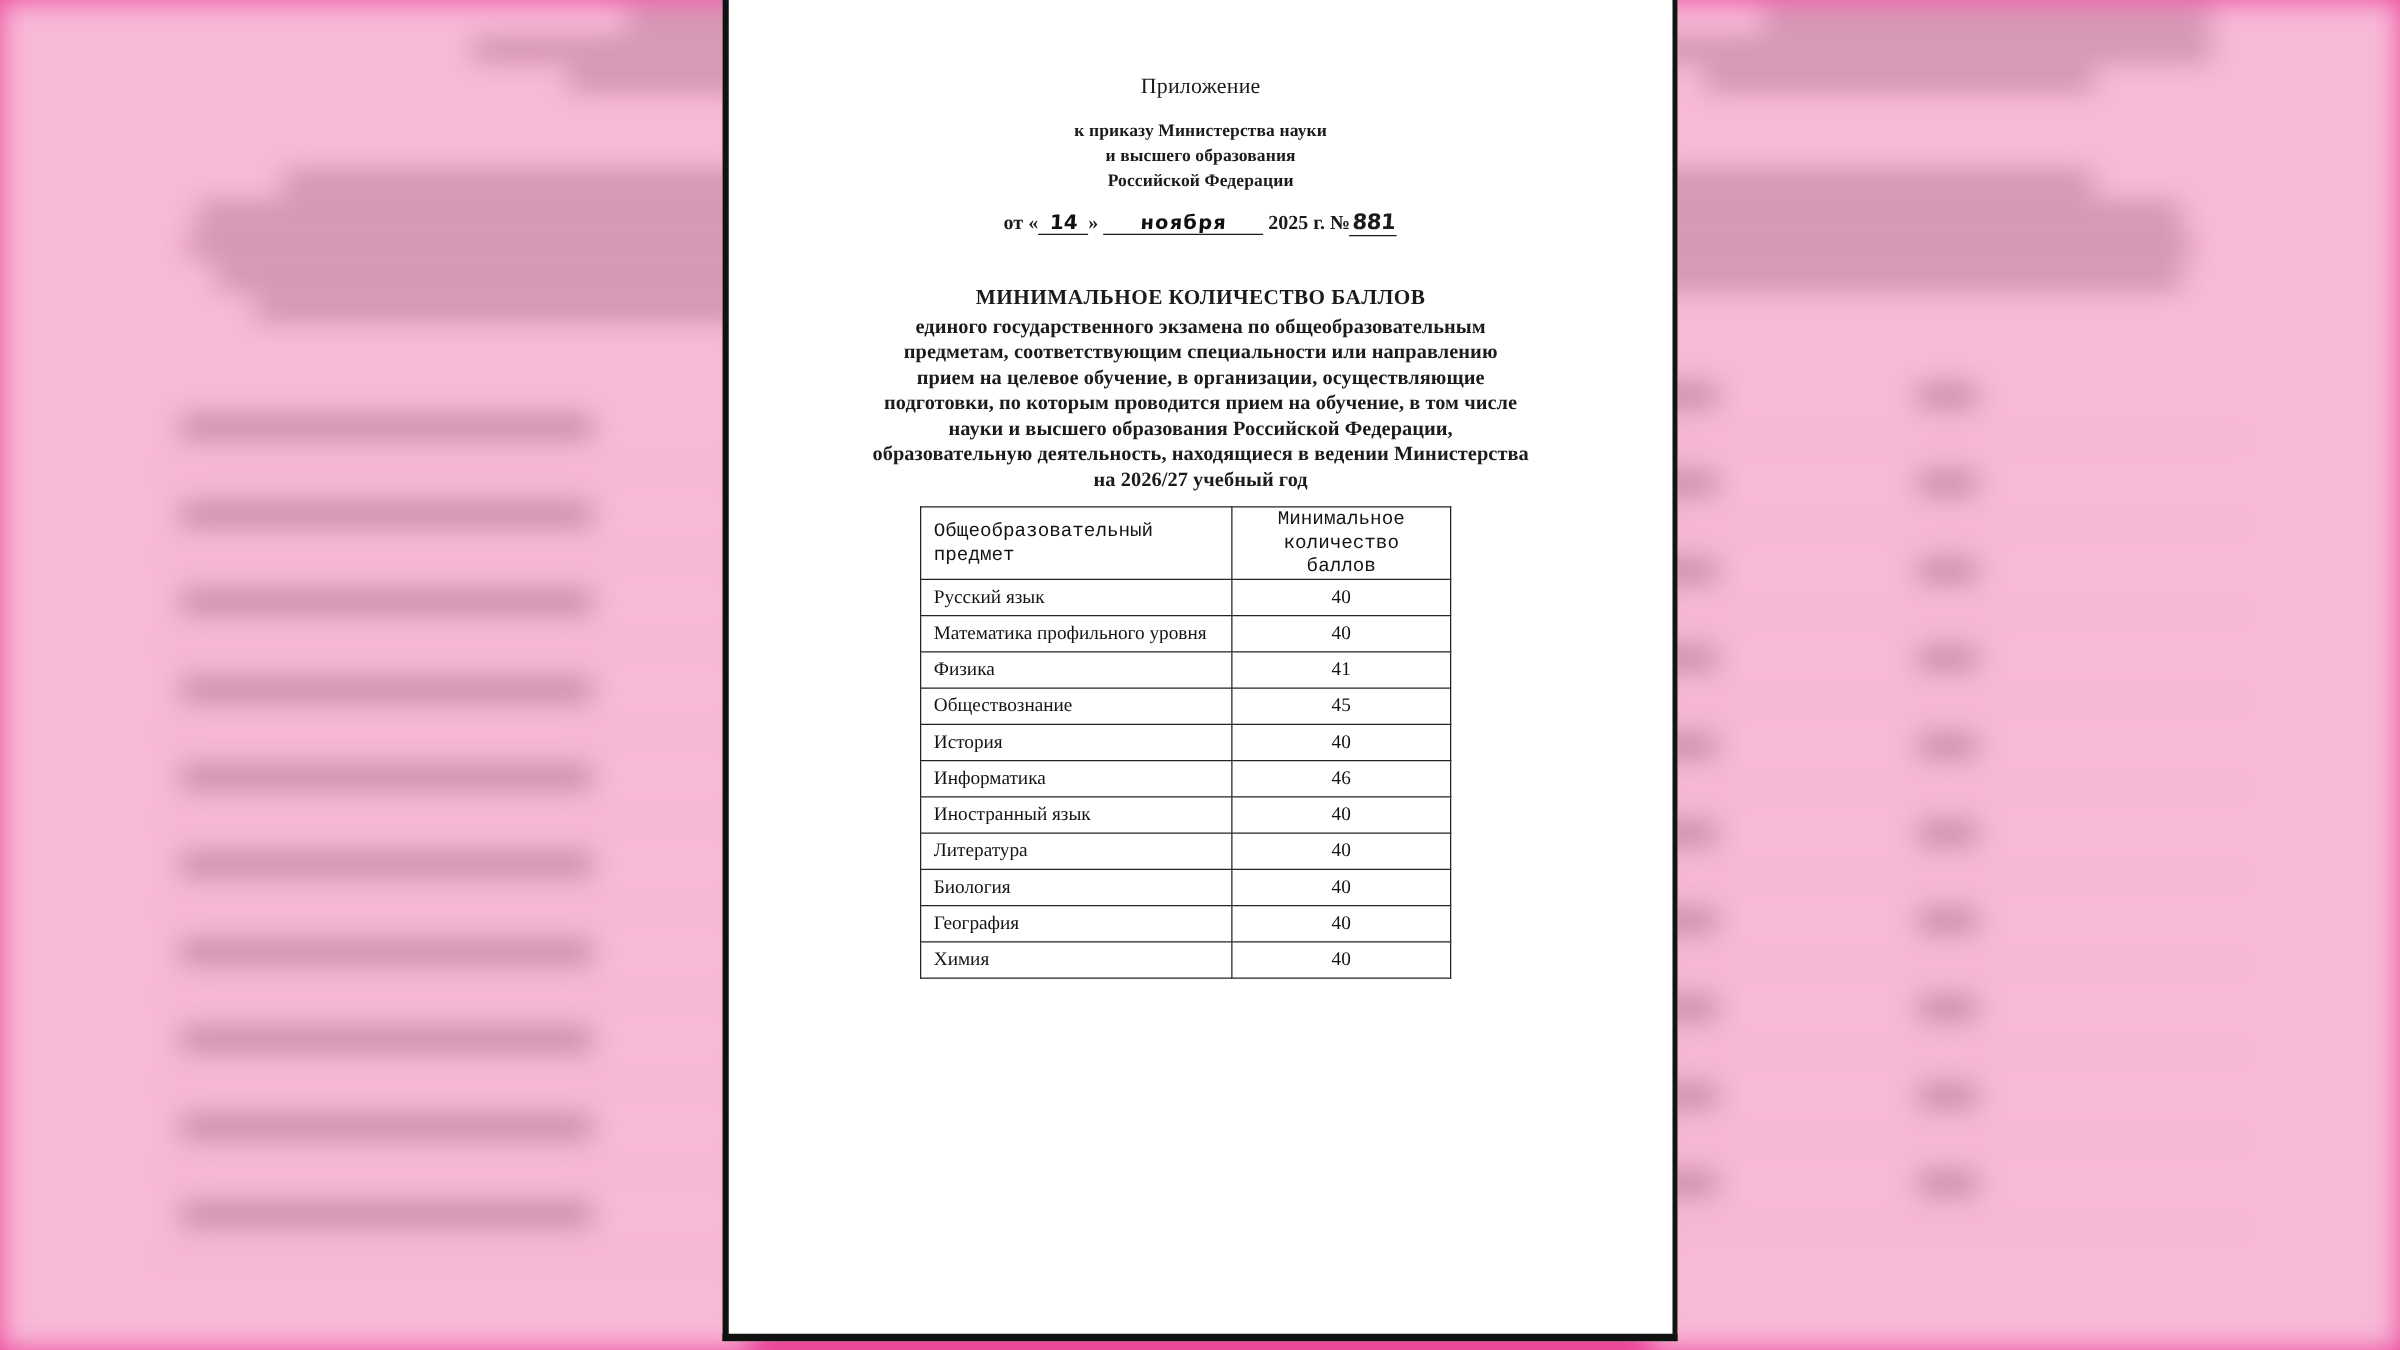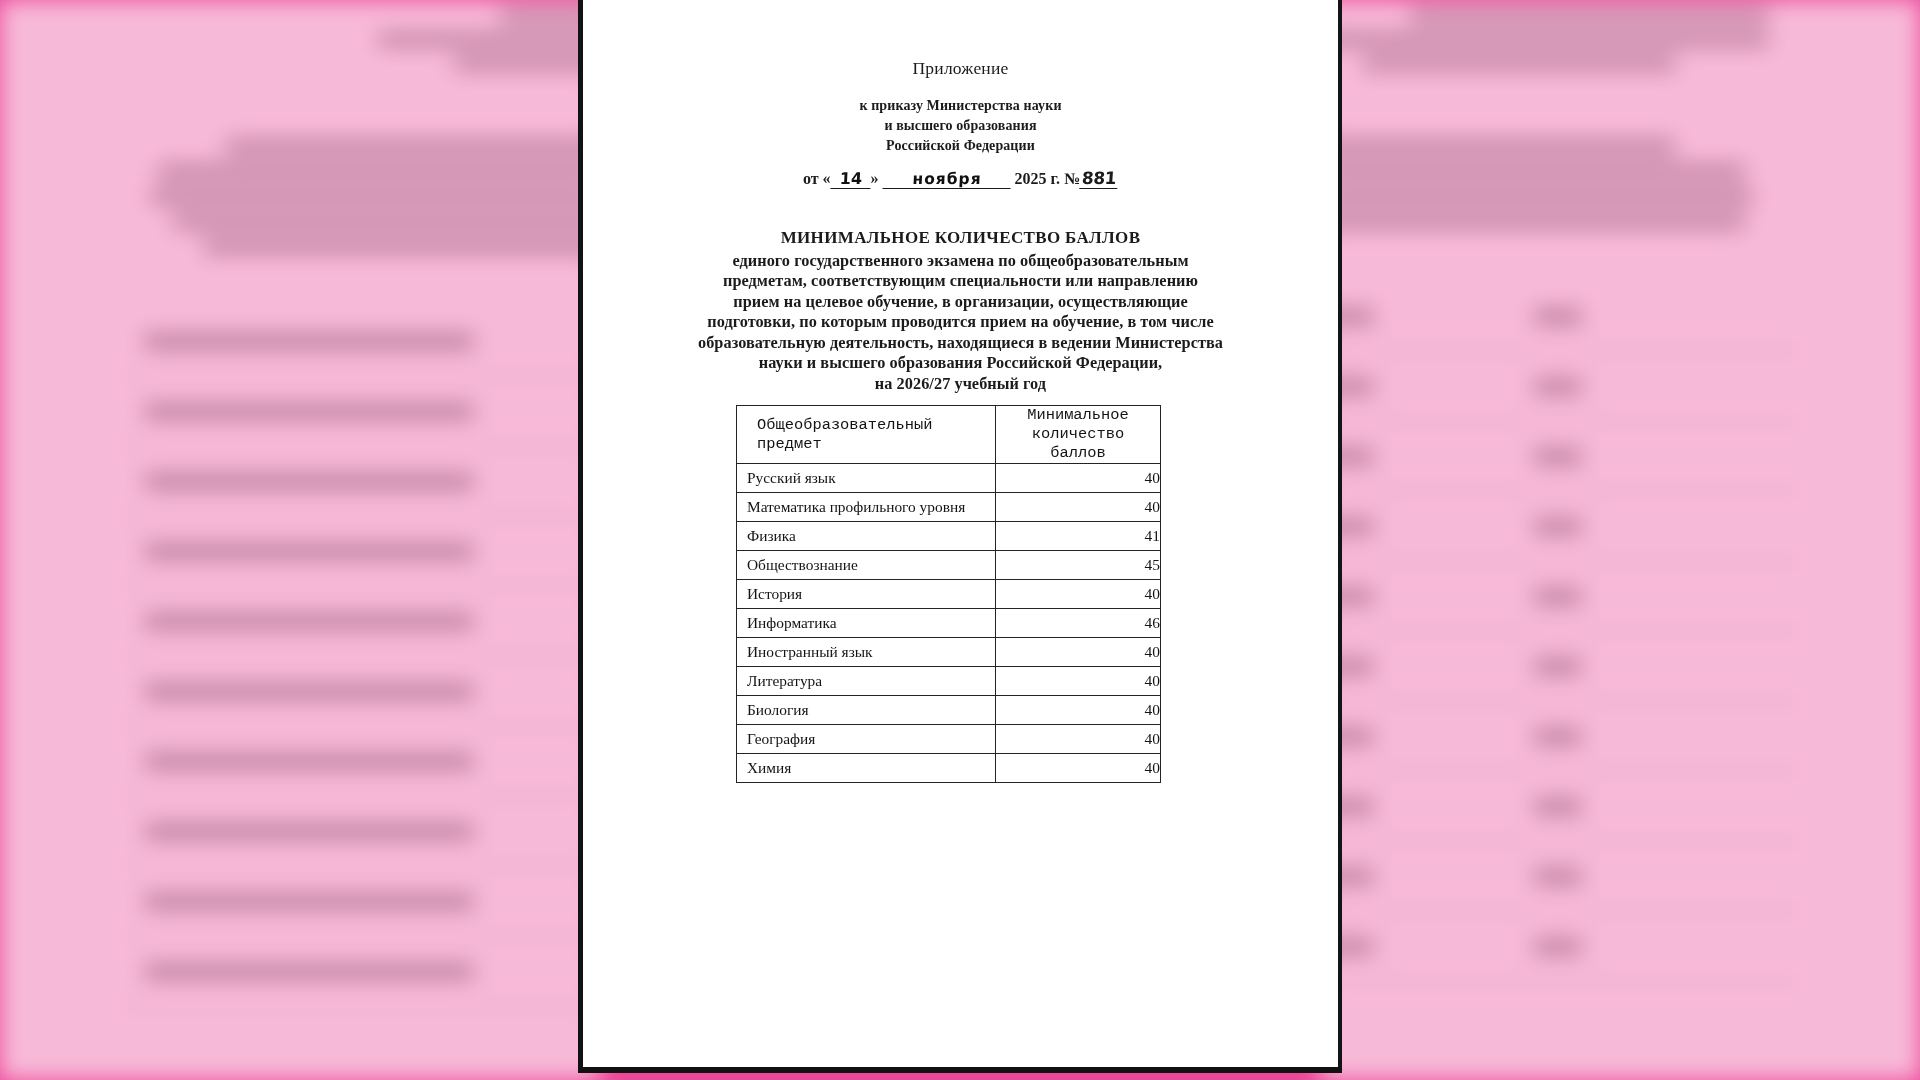--- a/index.html
+++ b/index.html
@@ -191,39 +191,39 @@
   }
   .score-table thead th {
     font-weight: normal;
     height: 54px;
     line-height: 19px;
     vertical-align: middle;
     font-family: Liberation Mono, monospace;
   }
   .score-table thead th.th-subject {
     text-align: left;
-    padding-left: 20px;
+    padding-left: 10px;
     width: 238px;
     margin-left: 36px;
   }
   .score-table thead th.th-score {
     text-align: center;
     padding: 0 6px;
   }
   .score-table tbody td {
     height: 28px;
     margin-top: 22px;
   }
   .score-table tbody td.cell-subject {
     text-align: left;
     padding-left: 10px;
     white-space: nowrap;
   }
   .score-table tbody td.cell-score {
-    text-align: right;
+    text-align: center;
   }
 </style>
 </head>
 <body>
 
 <div id="viewport">
 
   <div class="bg-layer bg-left">
     <div class="bg-sheet">
       <div style="padding:40px 60px 0 60px;">
@@ -347,22 +347,22 @@
         <span class="dl-txt">2025 г.</span>
         <span class="dl-txt">№</span><span class="dl-num">881</span>
       </div>
 
       <div class="title-block">
         <div class="title-main">МИНИМАЛЬНОЕ КОЛИЧЕСТВО БАЛЛОВ</div>
         <div>единого государственного экзамена по общеобразовательным</div>
         <div>предметам, соответствующим специальности или направлению</div>
         <div>прием на целевое обучение, в организации, осуществляющие</div>
         <div>подготовки, по которым проводится прием на обучение, в том числе</div>
+        <div>науки и высшего образования Российской Федерации,</div>
         <div>образовательную деятельность, находящиеся в ведении Министерства</div>
-        <div>науки и высшего образования Российской Федерации,</div>
         <div>на 2026/27 учебный год</div>
       </div>
 
       <table class="score-table">
         <thead>
           <tr>
             <th class="th-subject">Общеобразовательный предмет</th>
             <th class="th-score">
               <div>Минимальное количество</div>
               <div>баллов</div>

